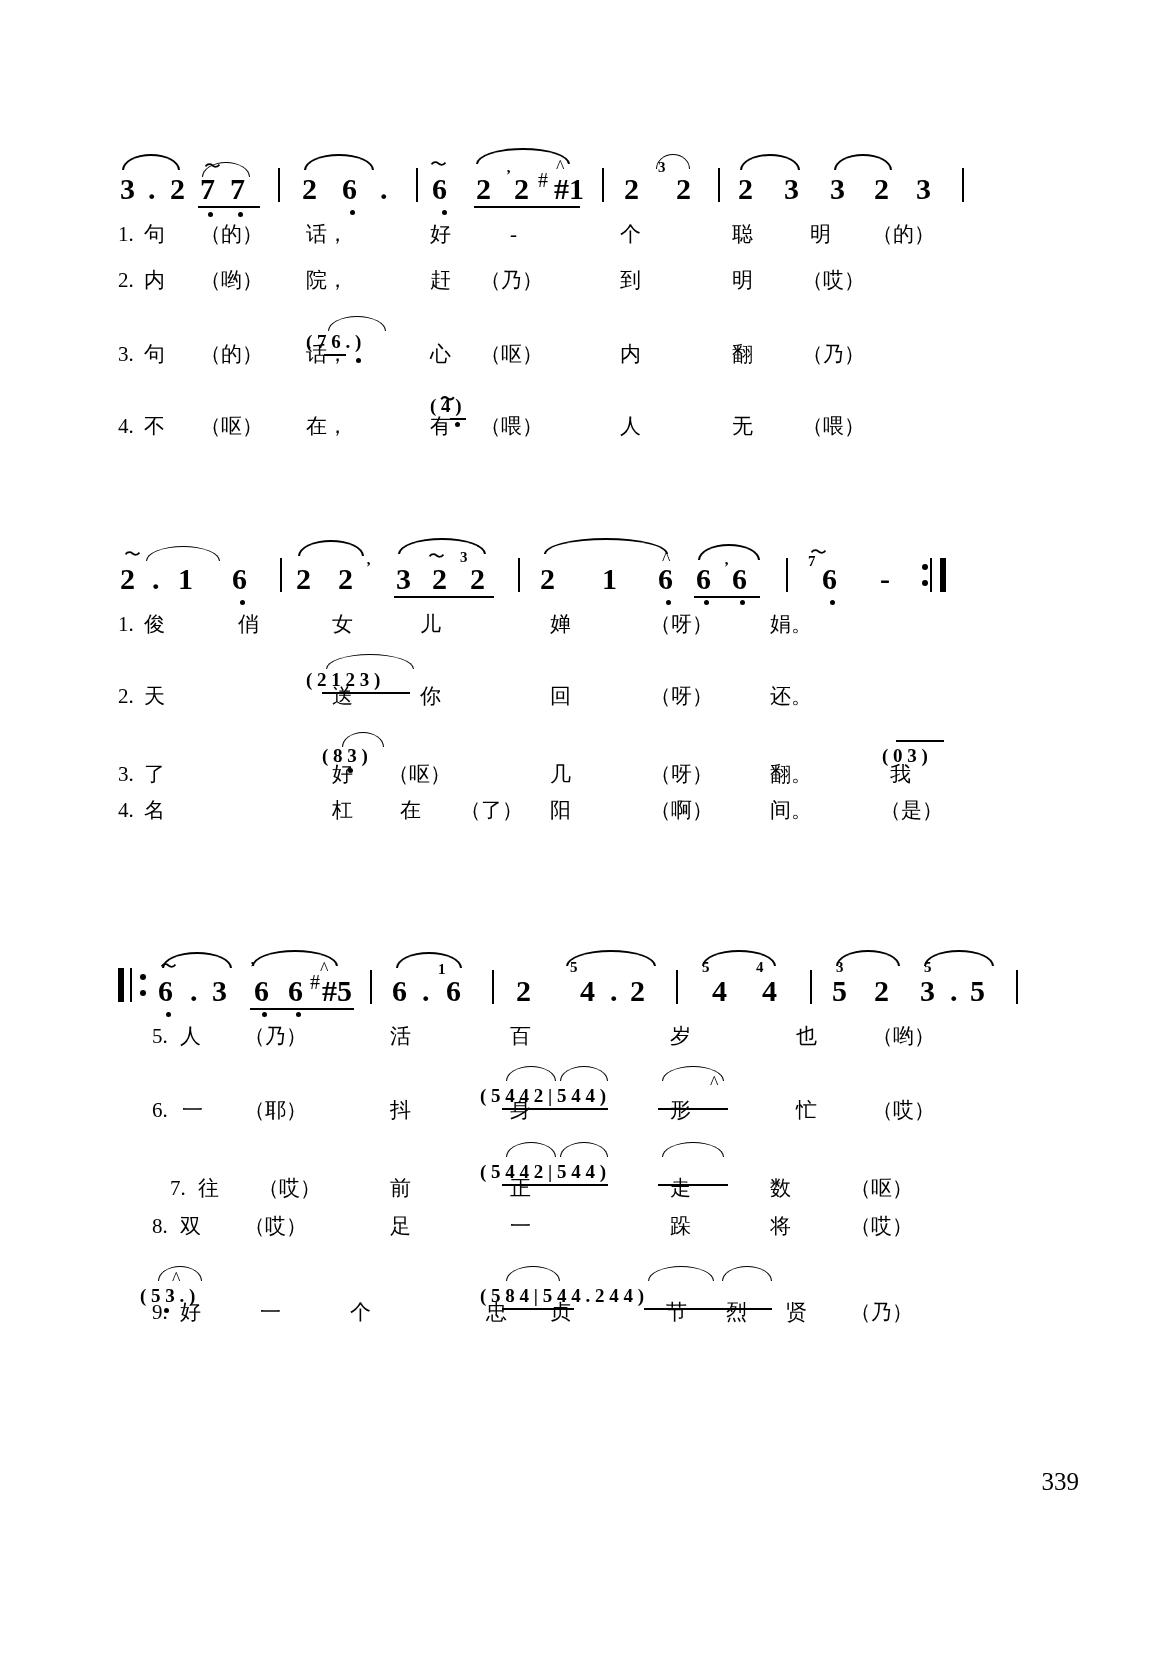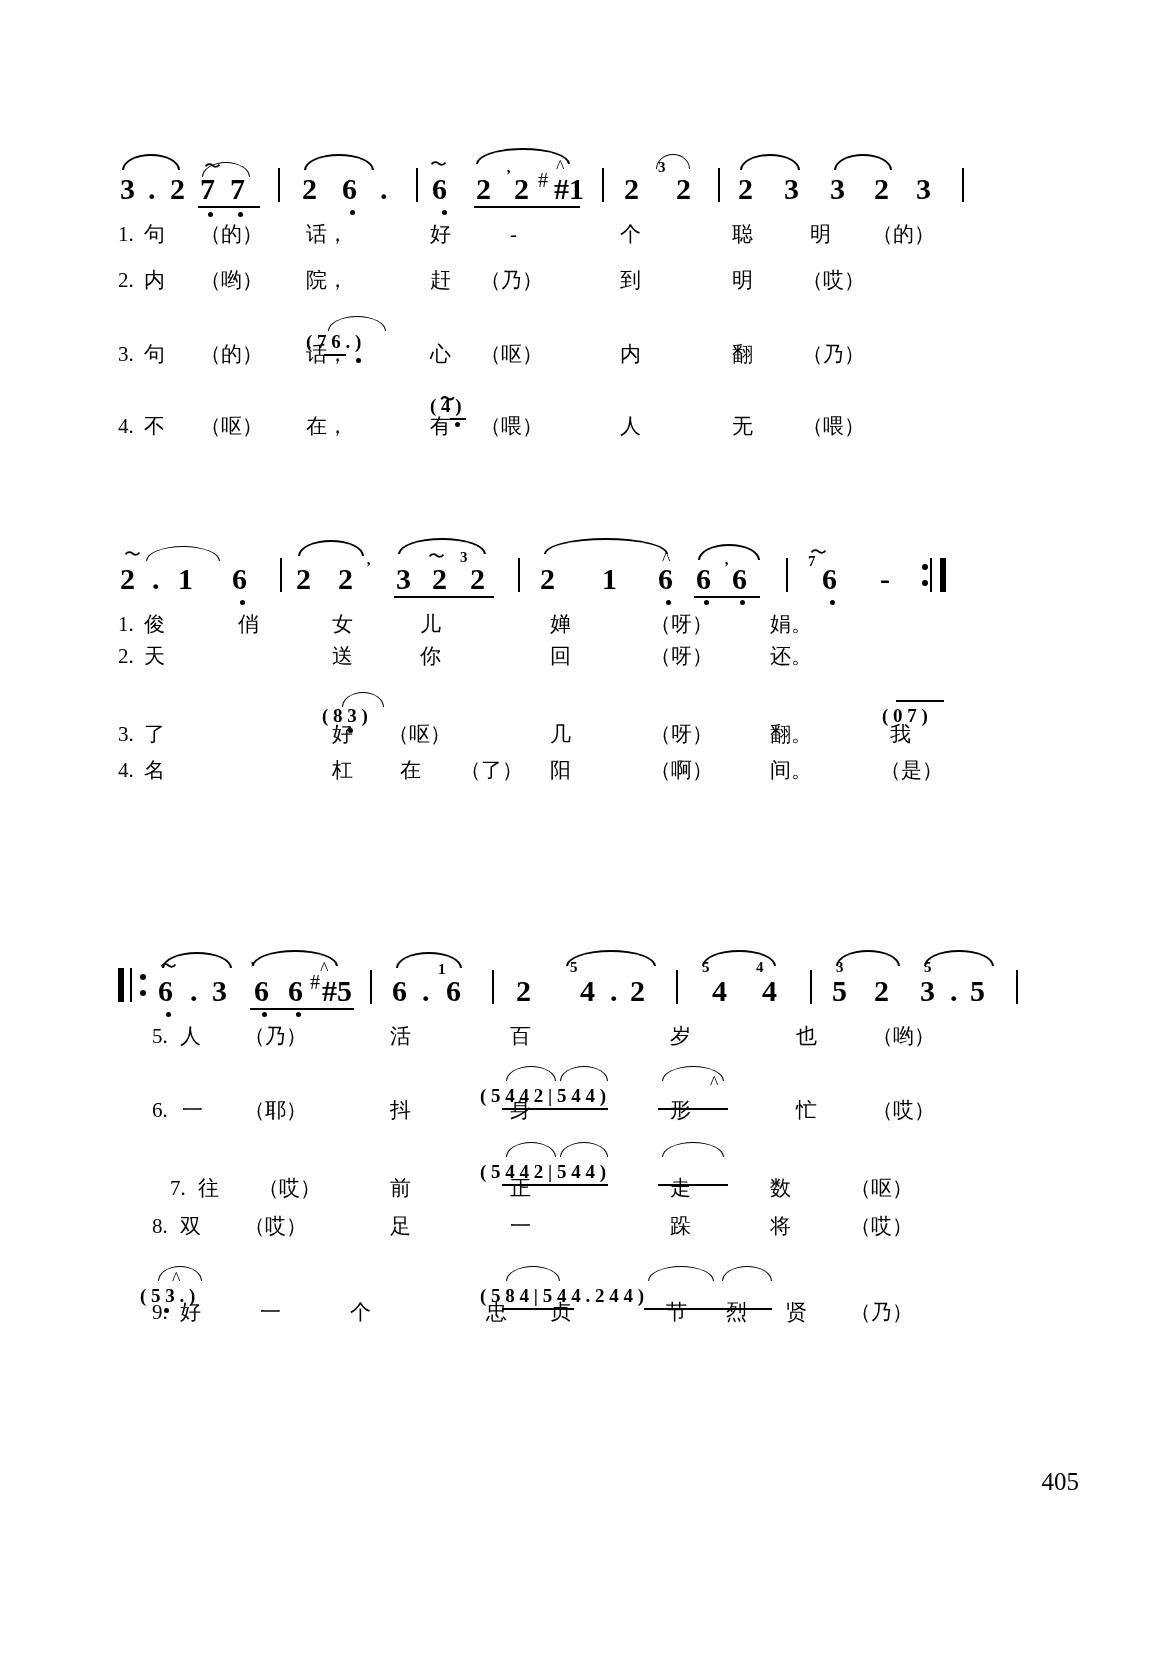--- a/index.html
+++ b/index.html
@@ -337,37 +337,42 @@
       <span class="lyric num" style="left:8px;">1.</span>
       <span class="lyric" style="left:34px;">俊</span>
       <span class="lyric" style="left:128px;">俏</span>
       <span class="lyric" style="left:222px;">女</span>
       <span class="lyric" style="left:310px;">儿</span>
       <span class="lyric" style="left:440px;">婵</span>
       <span class="lyric" style="left:540px;">（呀）</span>
       <span class="lyric" style="left:660px;">娟。</span>
     </div>
 
+    <div class="lyric-line" style="height:40px; top:16px;">
+      <div class="slur thin" style="left:216px; top:0px; width:86px;"></div>
+      <span class="inline-notation" style="left:196px; top:16px;">( 2 1 2 3 )</span>
+      <div class="beam" style="left:212px; top:38px; width:88px;"></div>
+    </div>
 
     <div class="lyric-line" style="top:8px;">
       <span class="lyric num" style="left:8px;">2.</span>
       <span class="lyric" style="left:34px;">天</span>
       <span class="lyric" style="left:222px;">送</span>
       <span class="lyric" style="left:310px;">你</span>
       <span class="lyric" style="left:440px;">回</span>
       <span class="lyric" style="left:540px;">（呀）</span>
       <span class="lyric" style="left:660px;">还。</span>
     </div>
 
     <div class="lyric-line" style="height:40px; top:6px;">
       <div class="slur thin" style="left:232px; top:2px; width:40px;"></div>
       <span class="inline-notation" style="left:212px; top:16px;">( 8 3 )</span>
       <div class="dot-under" style="left:238px; top:38px;"></div>
 
-      <span class="inline-notation" style="left:772px; top:16px;">( 0 7 )</span>
+      <span class="inline-notation" style="left:772px; top:16px;">( 0 3 )</span>
       <div class="beam" style="left:786px; top:10px; width:48px;"></div>
     </div>
 
     <div class="lyric-line" style="top:0px;">
       <span class="lyric num" style="left:8px;">3.</span>
       <span class="lyric" style="left:34px;">了</span>
       <span class="lyric" style="left:222px;">好</span>
       <span class="lyric" style="left:278px;">（呕）</span>
       <span class="lyric" style="left:440px;">几</span>
       <span class="lyric" style="left:540px;">（呀）</span>
@@ -542,14 +547,14 @@
       <span class="lyric" style="left:240px;">个</span>
       <span class="lyric" style="left:376px;">忠</span>
       <span class="lyric" style="left:440px;">贞</span>
       <span class="lyric" style="left:556px;">节</span>
       <span class="lyric" style="left:616px;">烈</span>
       <span class="lyric" style="left:676px;">贤</span>
       <span class="lyric" style="left:740px;">（乃）</span>
     </div>
   </div>
 
-  <div class="page-number">405</div>
+  <div class="page-number">339</div>
 </div>
 
 </body></html>

